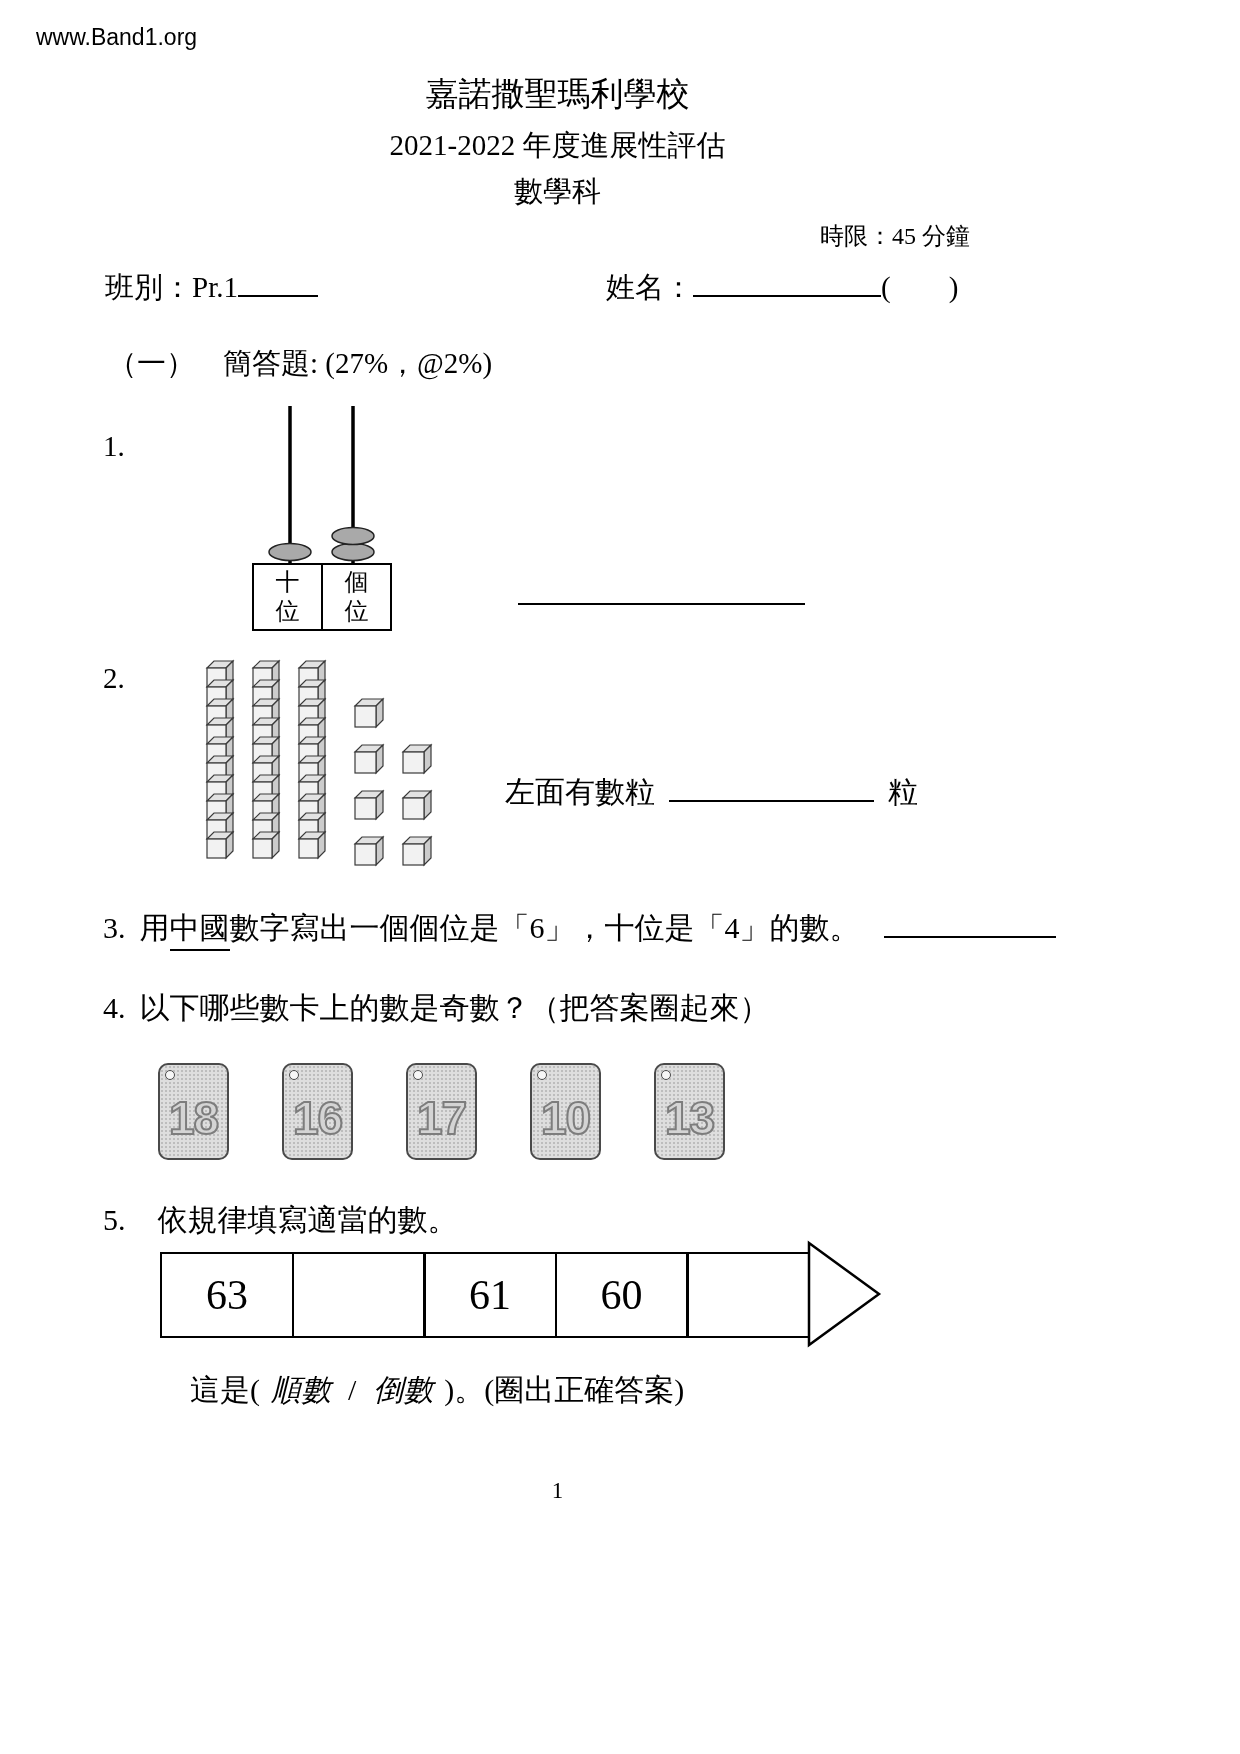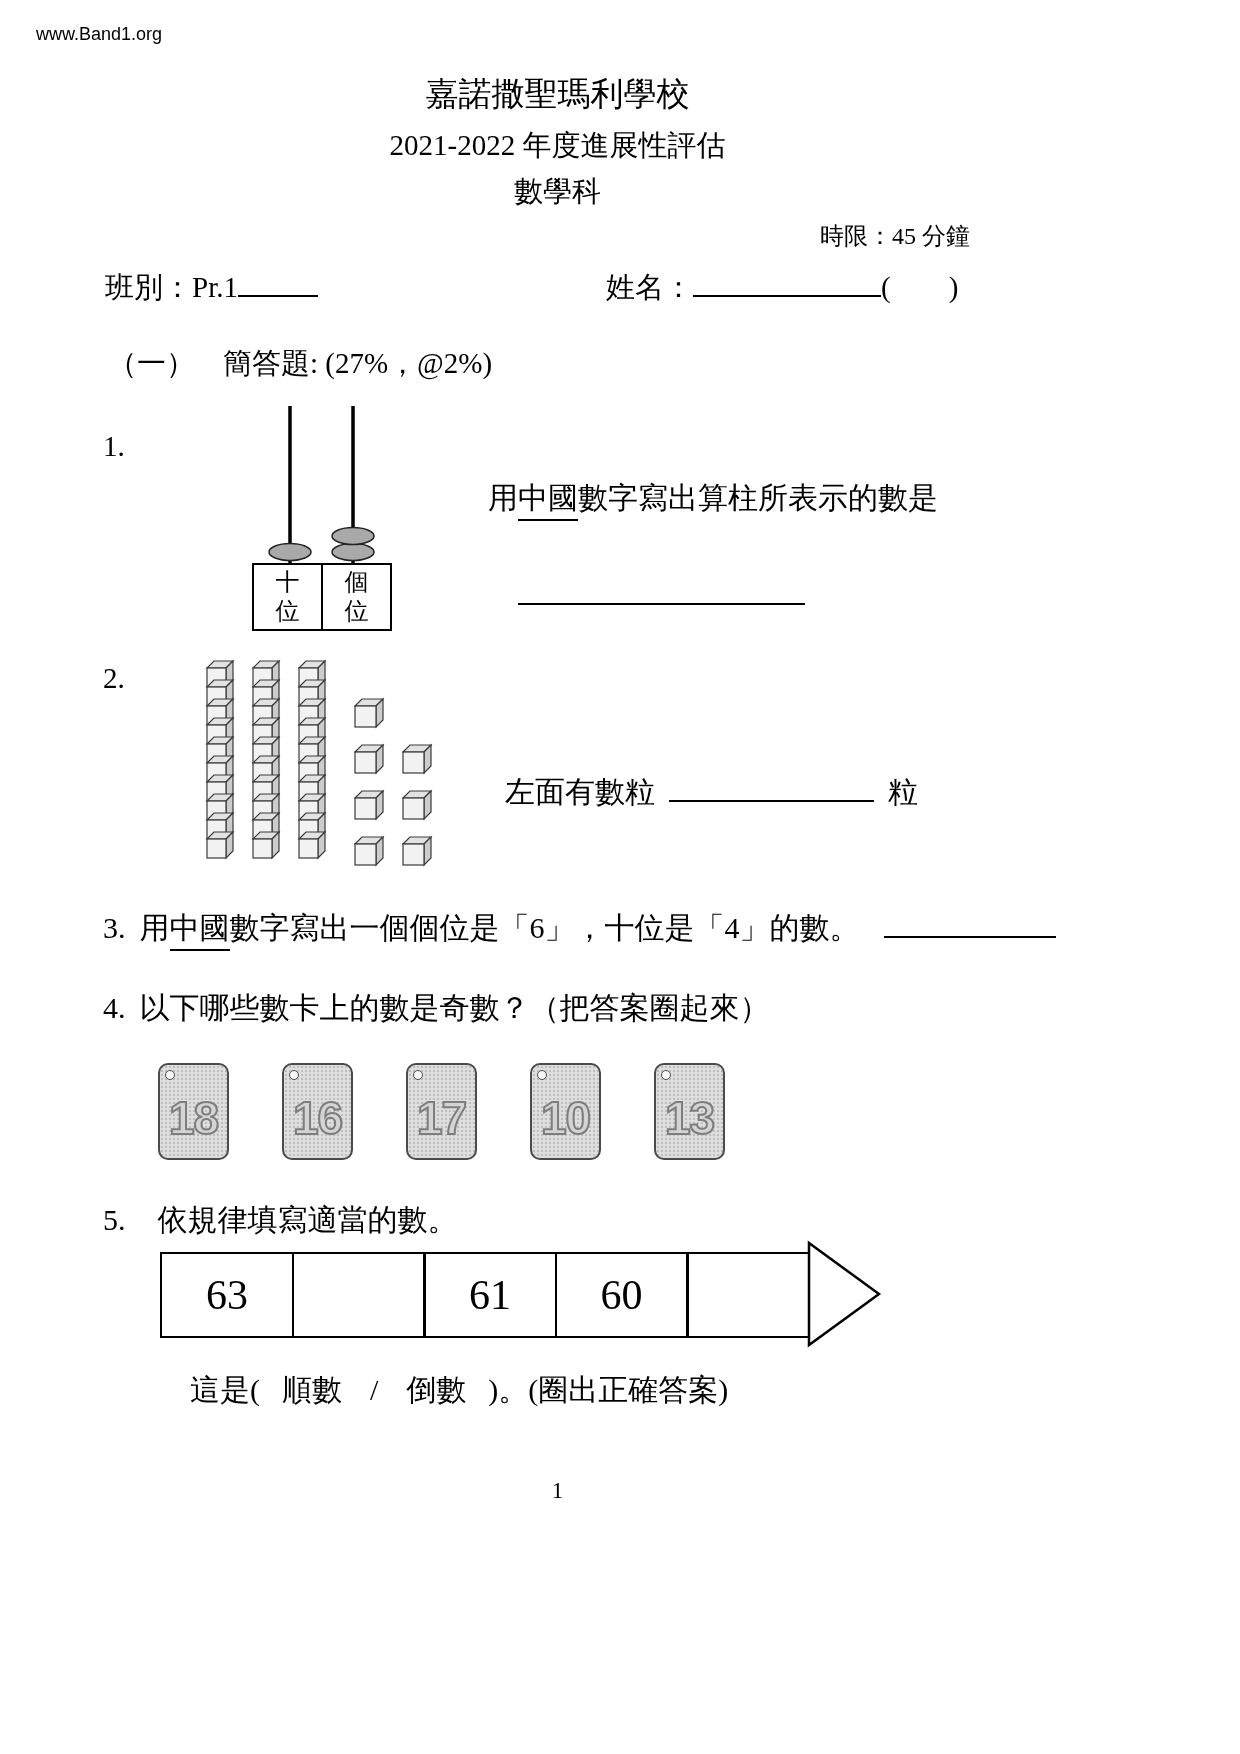--- a/index.html
+++ b/index.html
@@ -1,21 +1,21 @@
 <!DOCTYPE html>
 <html><head>
 <meta charset="utf-8">
 <style>
   html,body { margin:0; padding:0; background:#ffffff; }
   .page {
     position:relative; width:1240px; height:1754px; background:#ffffff;
     font-family:"Liberation Serif","DejaVu Serif",serif; color:#000;
     overflow:hidden;
   }
-  .site { position:absolute; left:36px; top:24px; font-family:"Liberation Sans","DejaVu Sans",sans-serif; font-size:18px; }
+  .site { position:absolute; left:36px; top:24px; font-family:"Liberation Sans","DejaVu Sans",sans-serif; font-size:23px; }
   .center { position:absolute; left:0; width:1115px; text-align:center; }
   .school  { top:72px;  font-size:33px; }
   .year    { top:126px; font-size:29px; }
   .subject { top:172px; font-size:29px; }
   .time    { position:absolute; left:820px; top:220px; font-size:24px; }
   .classline { position:absolute; left:105px; top:266px; font-size:29px; }
   .nameline  { position:absolute; left:595px; top:266px; font-size:29px;margin-left:11px; }
   .blank { display:inline-block; border-bottom:2px solid #000; height:1em; vertical-align:baseline; }
   .blank-class { width:80px; }
   .blank-name  { width:188px; }
@@ -51,21 +51,21 @@
     display:flex; align-items:center; justify-content:center; }
   .card-hole { position:absolute; left:5px; top:5px; width:8px; height:8px; border:1.5px solid #4a4a4a; border-radius:50%; background:#f7f7f7; }
   .card-num { font-family:"Liberation Sans","DejaVu Sans",sans-serif; font-weight:700; font-size:46px;
     color:#d4d4d4; -webkit-text-stroke:2px #7d7d7d; letter-spacing:-1px; margin-top:12px; }
   .seq { position:absolute; left:160px; top:1252px; display:flex; }
   .seq-cell { width:130px; height:82px; border:2.5px solid #000; margin-left:-2.5px;
     display:flex; align-items:center; justify-content:center; font-size:42px; }
   .seq-cell:first-child { margin-left:0; }
   .seq-arrow { position:absolute; left:807px; top:1237px; }
   .q5bottom { position:absolute; left:190px; top:1370px; font-size:30px; }
-  .opt { margin:0 22px; }
+  .opt { margin:0 11px;font-style:italic; }
   .sep { margin:0 6px; }
   .pagenum { position:absolute; left:0; width:1115px; text-align:center; top:1478px; font-size:23px; }
 </style>
 </head>
 <body>
 
 <div class="page">
 
   <div class="site">www.Band1.org</div>
 
@@ -92,21 +92,20 @@
       </g>
   </svg>
   <div class="pv-box">
     <div class="pv-cell pv-left">
         <div class="vlabel">十位</div>
       </div>
     <div class="pv-cell">
         <div class="vlabel">個位</div>
       </div>
   </div>
-  <div class="q1prompt"><span>用</span><span class="u">中國</span><span>數字寫出算柱所表示的數是</span></div>
   <div class="ansline q1ans"></div>
 
   <div class="qnum q2num">2.</div>
   <svg class="cubes" width="250" height="230" viewBox="0 0 250 230">
     <g id="cubes">
         <polygon points="12,20 19,13 38,13 31,20" fill="#e2e2e2" stroke="#3a3a3a" stroke-width="1.2"></polygon>
         <polygon points="31,20 38,13 38,32 31,39" fill="#cccccc" stroke="#3a3a3a" stroke-width="1.2"></polygon>
         <rect x="12" y="20" width="19" height="19" fill="#f2f2f2" stroke="#3a3a3a" stroke-width="1.2"></rect>
         <polygon points="12,39 19,32 38,32 31,39" fill="#e2e2e2" stroke="#3a3a3a" stroke-width="1.2"></polygon>
         <polygon points="31,39 38,32 38,51 31,58" fill="#cccccc" stroke="#3a3a3a" stroke-width="1.2"></polygon>

